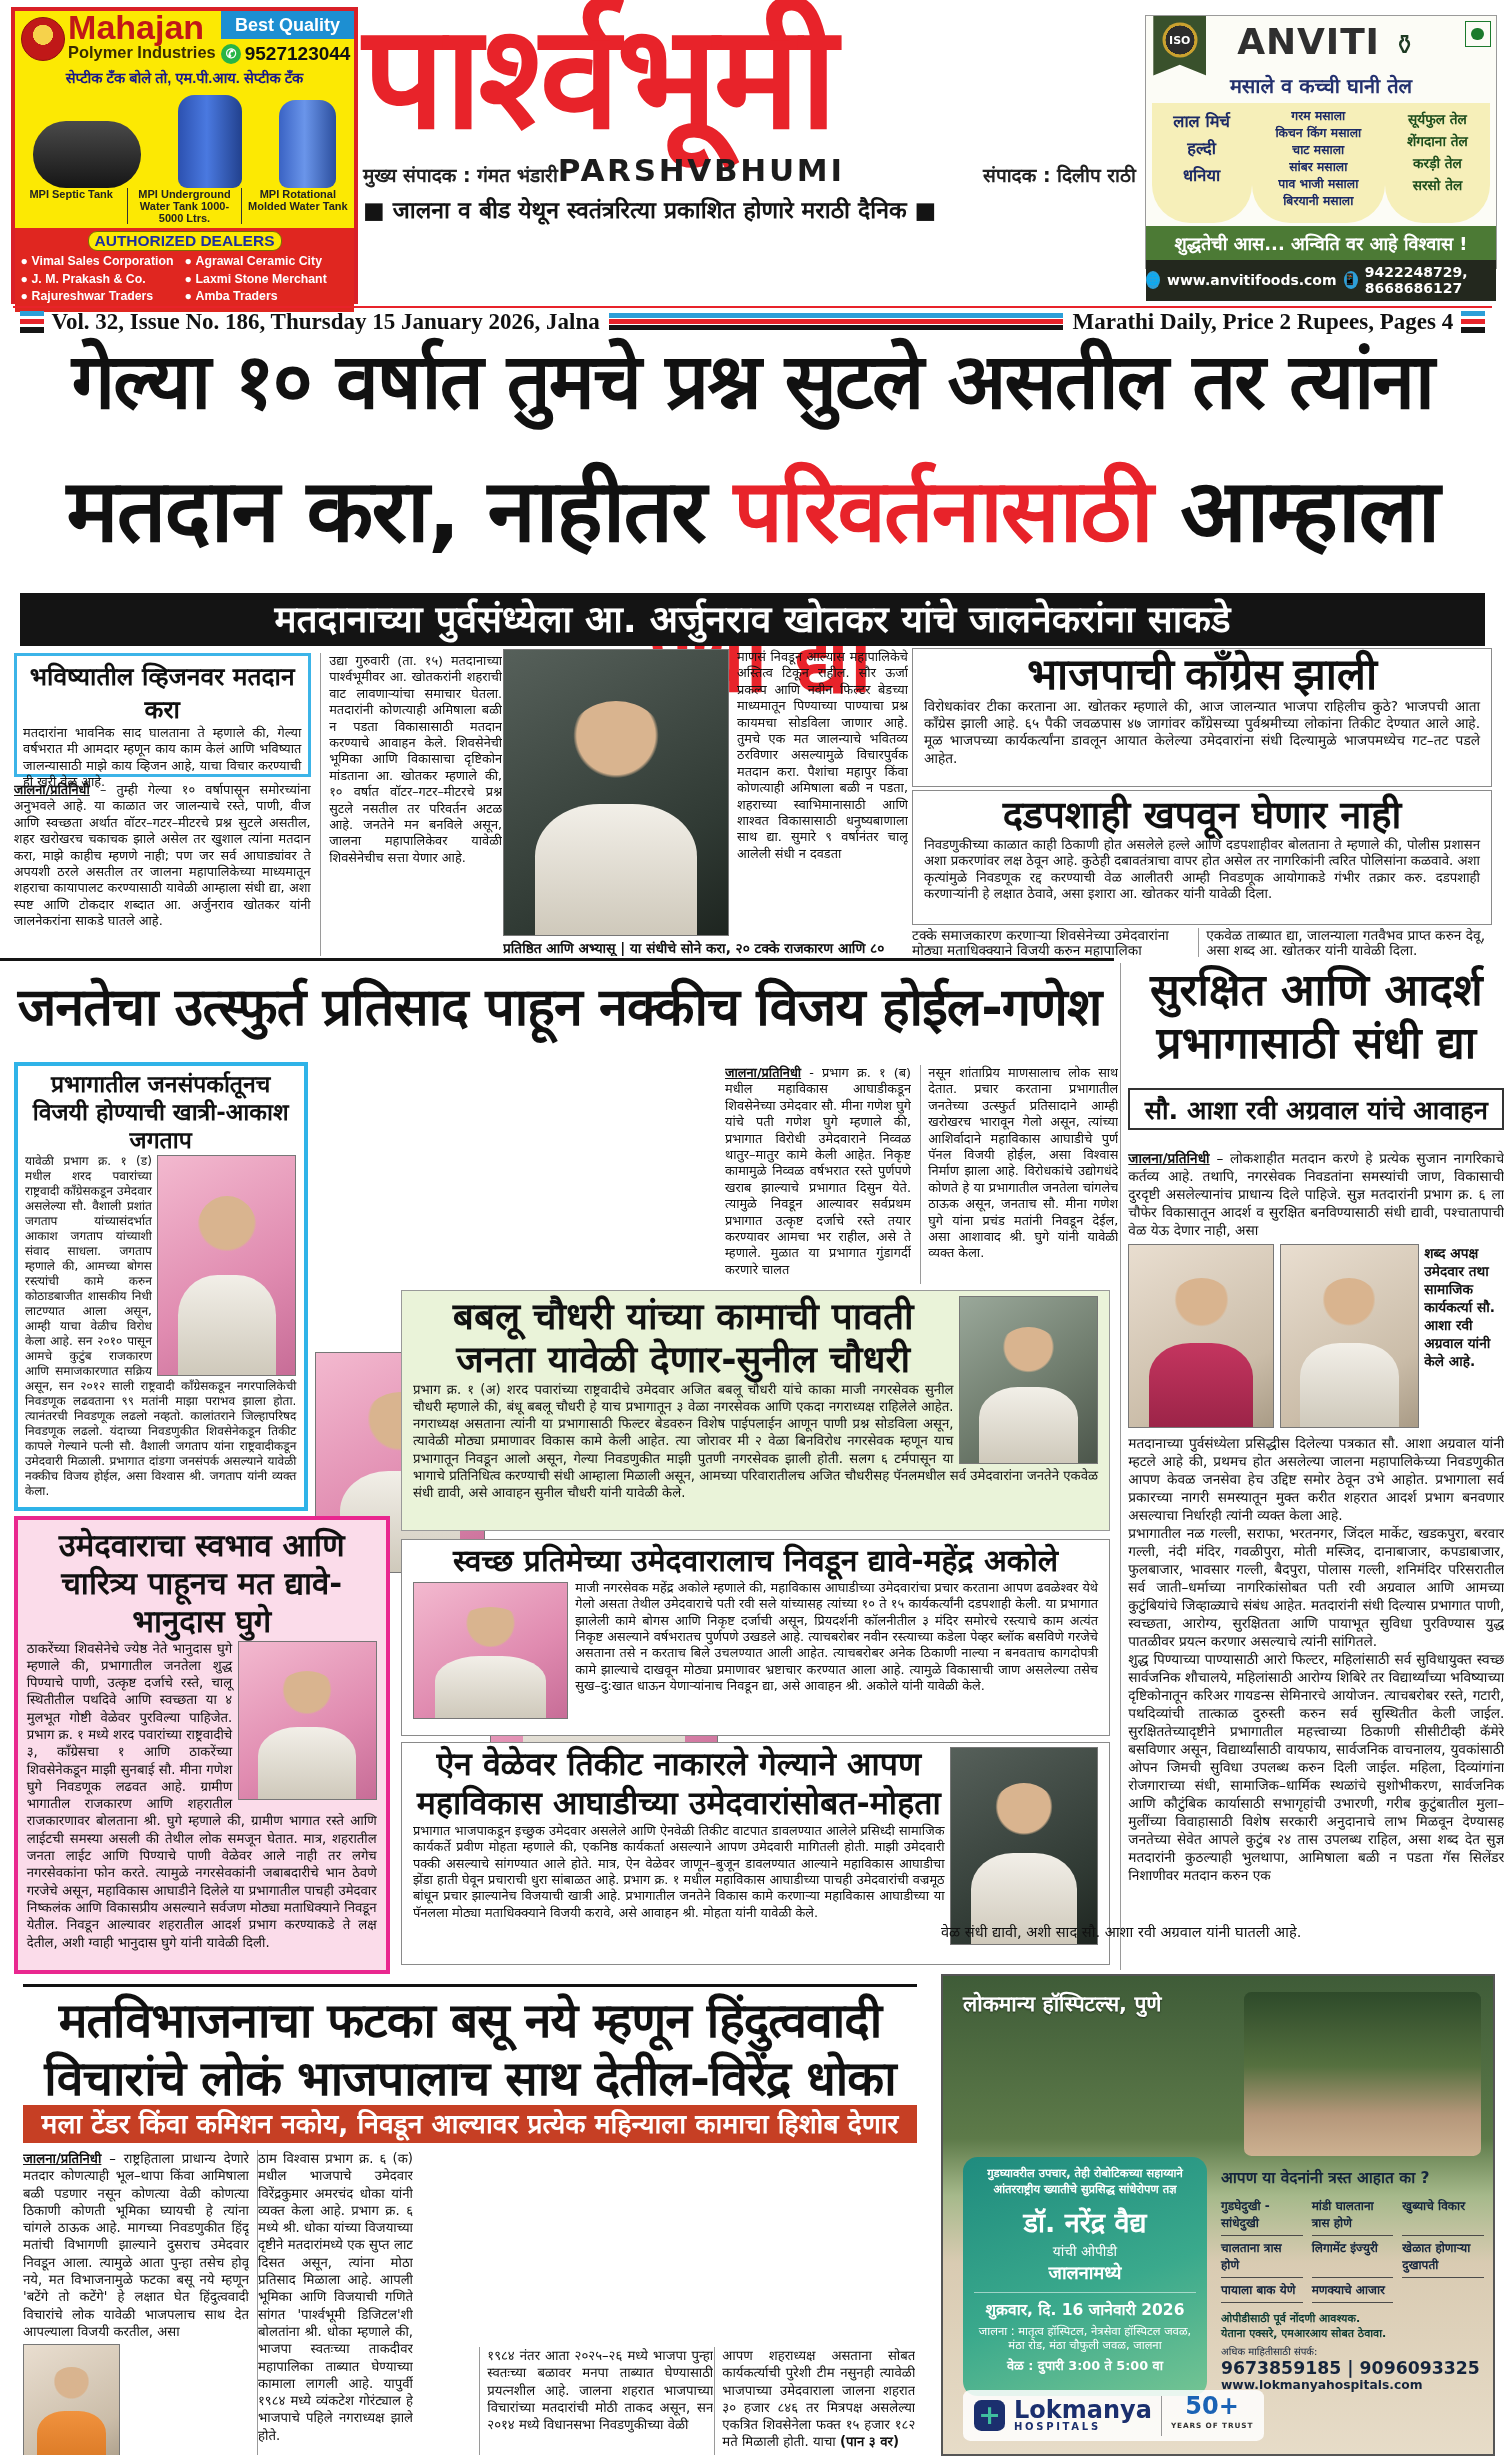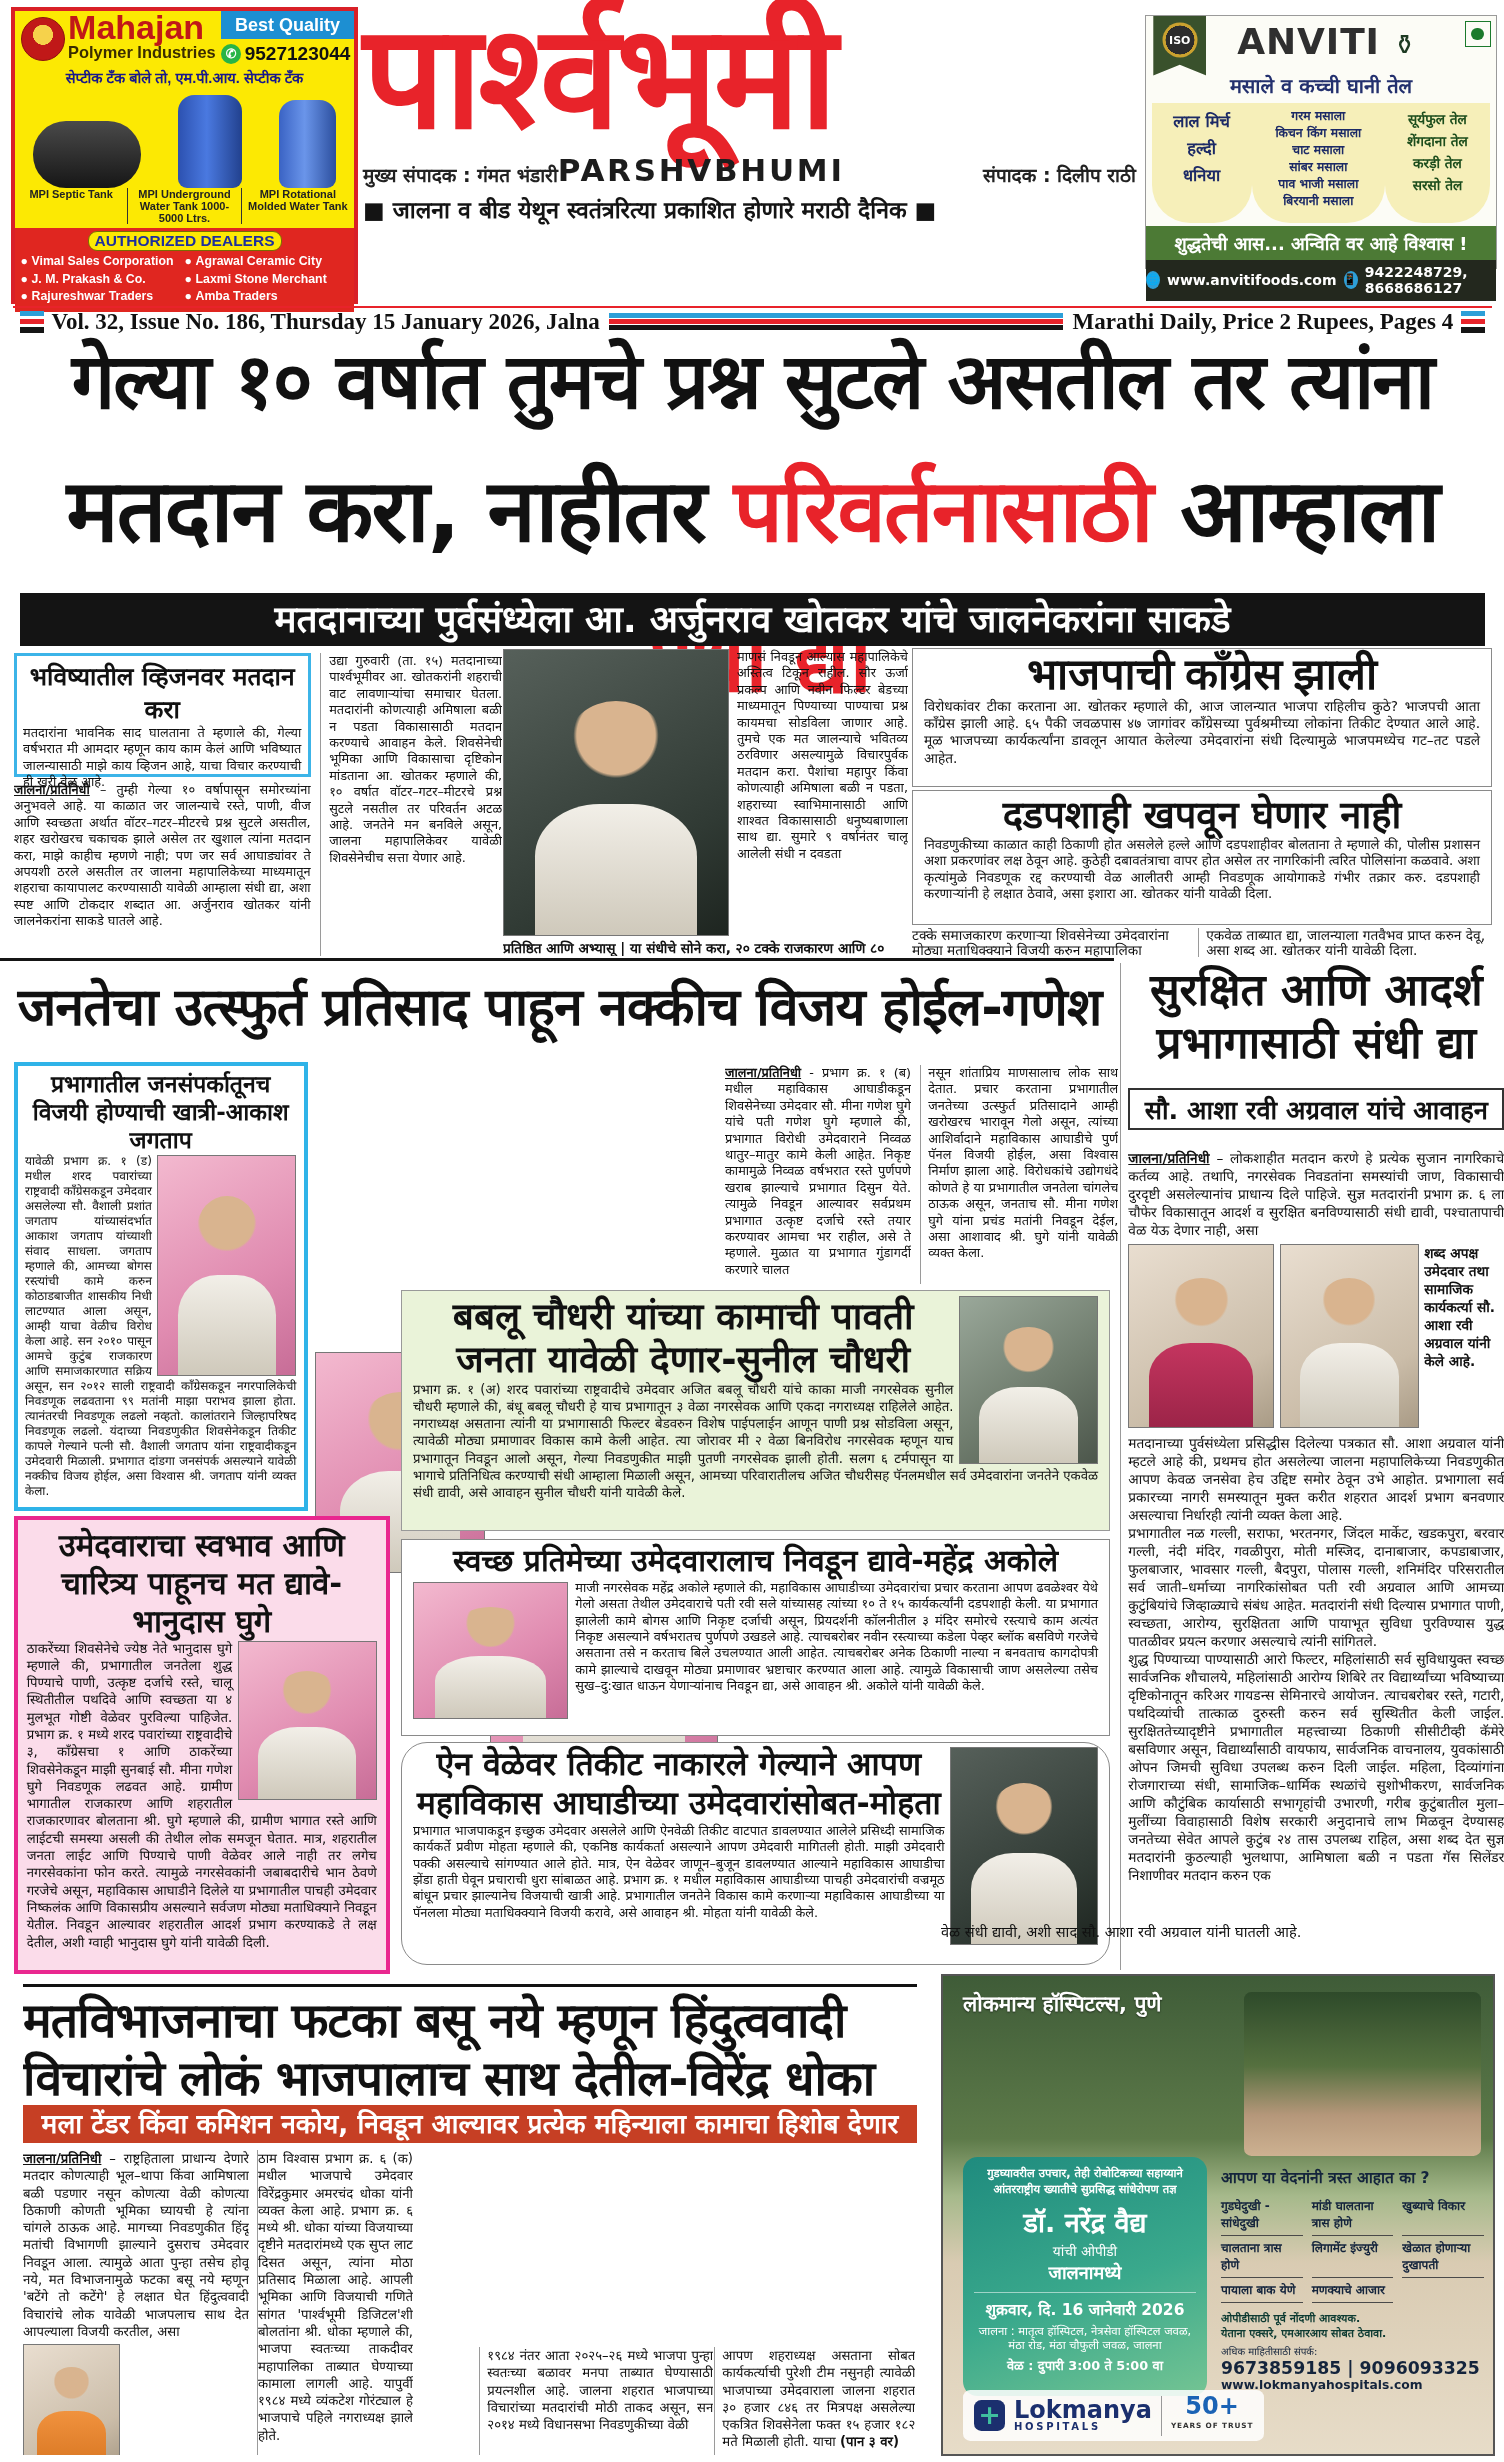--- a/index.html
+++ b/index.html
@@ -105,31 +105,31 @@
   .pm1{left:315px;top:1065px;width:168px;height:219px;}
   .pm2{left:490px;top:1065px;width:226px;height:219px;}
   .s2a{left:725px;top:1065px;width:186px;height:219px;}
   .s2b{left:920px;top:1065px;width:190px;height:219px;padding-left:7.3px;}
   .greenbox{left:401px;top:1290px;width:709px;height:241px;background:#eaf3d9;border:0.9px solid #999;box-sizing:border-box;padding:3.6px 11px;}
   .greenbox h2{margin:0;font-size:37px;line-height:43px;text-align:center;font-weight:900;}
   .pinkbox{left:13.7px;top:1516px;width:376px;height:458px;background:#fbdcea;border:4.6px solid #e9278f;box-sizing:border-box;padding:5.5px 9px;}
   .pinkbox h2{margin:0;font-size:31px;line-height:38px;text-align:center;font-weight:900;}
   .akole{left:401px;top:1539px;width:709px;height:197px;}
   .akole h2{margin:0;font-size:30px;line-height:38px;text-align:center;font-weight:900;}
-  .mohta{left:401px;top:1742px;width:709px;height:223px;border-radius:26px;}
+  .mohta{left:401px;top:1742px;width:709px;height:223px;}
   .mohta h2{margin:0;font-size:32px;line-height:39px;text-align:center;font-weight:900;}
   
   .agr{left:1120px;top:963px;width:376px;height:1007px;}
   .agr h1{margin:0;font-size:44px;line-height:53px;text-align:center;font-weight:900;}
   .agr-sub{border:2.7px solid #333;font-size:25.5px;font-weight:bold;text-align:center;margin:19px 0;padding:1.8px 0;}
   .agr p{font-size:13.7px;line-height:18px;}
   .agr-photos{display:flex;gap:5.5px;margin:5.5px 0;}
   .agr-side{font-size:13.7px;line-height:18px;font-weight:bold;width:78px;}
   
-  .dh-head{left:23px;top:1984px;width:894px;height:117px;font-size:48px;line-height:58px;font-weight:900;letter-spacing:-0.9px;border-top:3.6px solid #111;padding-top:3.6px;box-sizing:border-box;}
+  .dh-head{left:23px;top:1984px;width:894px;height:117px;font-size:48px;line-height:58px;font-weight:900;text-align:center;letter-spacing:-0.9px;border-top:3.6px solid #111;padding-top:3.6px;box-sizing:border-box;}
   .redbar{left:23px;top:2105px;width:894px;height:38px;background:#c63f24;color:#fff;font-size:26.4px;font-weight:bold;text-align:center;line-height:38px;}
   .dcol{font-size:13.2px;line-height:17.3px;}
   .dc1{left:23px;top:2150px;width:226px;height:305px;}
   .dc2{left:257px;top:2150px;width:155px;height:305px;padding-left:0;}
   .dc3{left:479px;top:2347px;width:226px;height:108px;}
   .dc4{left:714px;top:2347px;width:193px;height:108px;}
   
   .lok{left:941px;top:1974px;width:554px;height:482px;border:2.7px solid #555;box-sizing:border-box;
        background:linear-gradient(180deg,#3f5c38 0,#5d7a49 34%,#a6b98b 46%,#d9cbb2 60%,#e7dcc8 100%);}
   .lok-brand{color:#fff;font-size:21px;font-weight:bold;padding:12.8px 0 0 20px;text-shadow:0 0.9px 1.8px #0008;}

